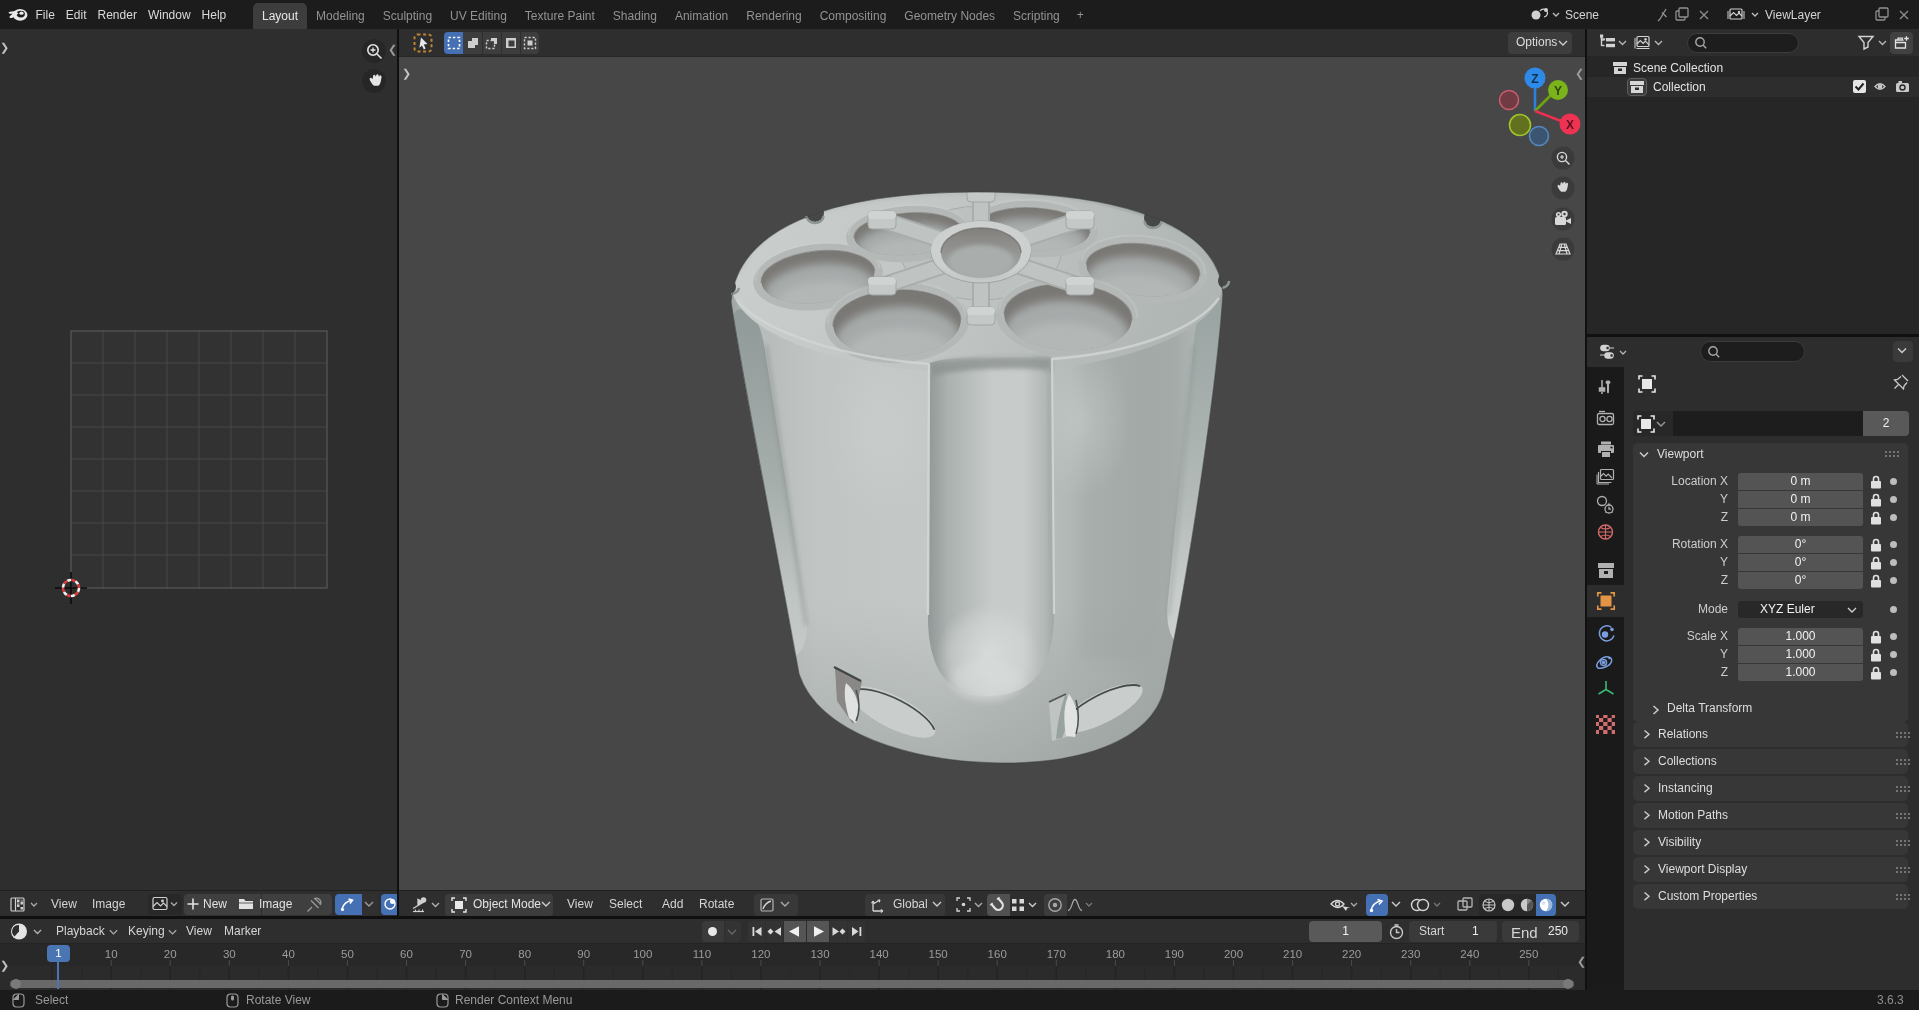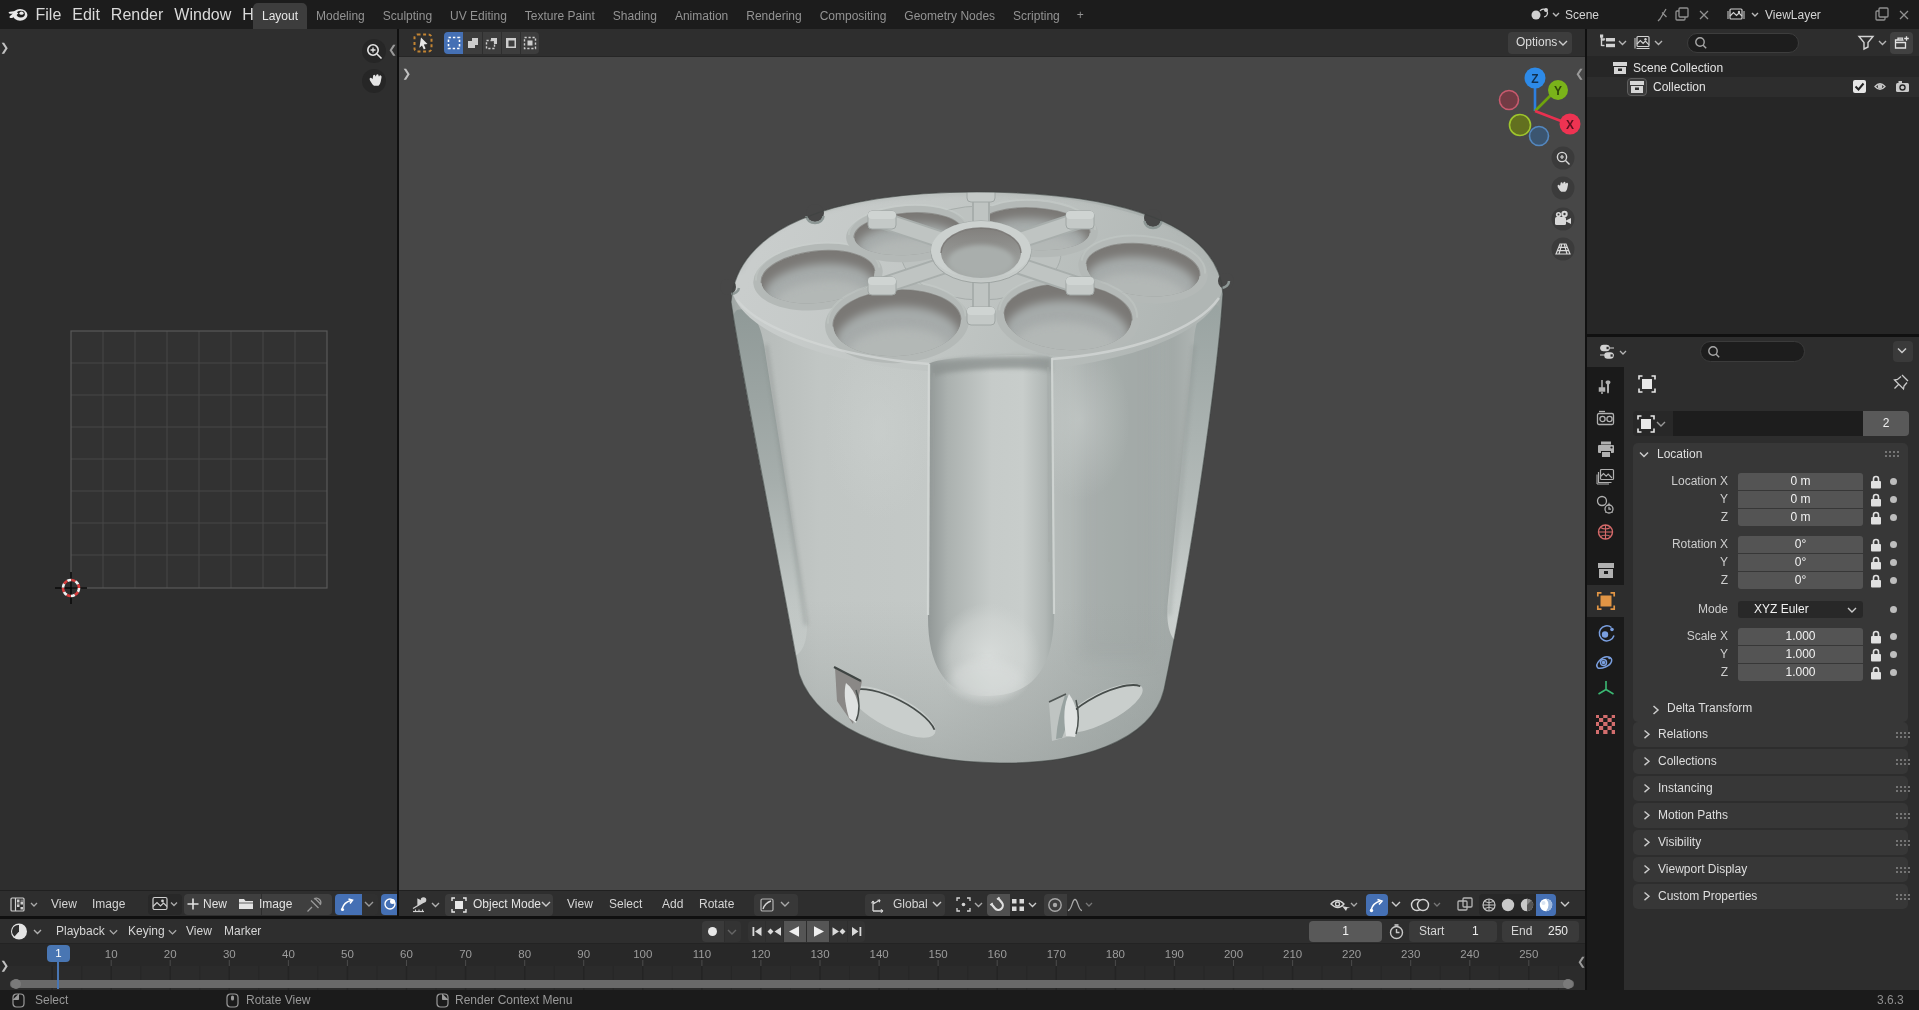--- a/index.html
+++ b/index.html
@@ -4,21 +4,21 @@
 <style>
 * { margin:0; padding:0; box-sizing:border-box; }
 html,body { width:1919px; height:1010px; overflow:hidden; background:#111;
   font-family:"Liberation Sans", sans-serif; }
 .abs { position:absolute; }
 #page { position:relative; width:1919px; height:1010px; background:#1c1c1c; }
 
 
 #topbar { position:absolute; left:0; top:0; width:1919px; height:29px; background:#1c1c1c; }
 #topbar .menus { position:absolute; left:30px; top:0; height:29px; display:flex; align-items:center; gap:0; }
-#topbar .menus span { color:#dadada; font-size:16px; padding:0 5.5px; }
+#topbar .menus span { color:#dadada; font-size:12px; padding:0 5.5px; }
 #topbar .tabs { position:absolute; left:253px; top:0px; height:29px; display:flex; align-items:flex-end; }
 #topbar .tabs .tab { color:#939393; font-size:12px; padding:6px 9px 6px 9px; border-radius:5px 5px 0 0; white-space:nowrap; }
 #topbar .tabs .tab.active { background:#3d3d3d; color:#e7e7e7; }
 
 #leftpanel { position:absolute; left:0; top:29px; width:397px; height:861px; background:#2e2e2e; }
 #leftheader { position:absolute; left:0; top:890px; width:397px; height:27px; background:#2e2e2e; border-top:1px solid #202020; }
 #viewport { position:absolute; left:399px; top:29px; width:1186px; height:861px; background:#474747; }
 #toolheader { position:absolute; left:0px; top:0px; width:1186px; height:28px; background:#2e2e2e; border-bottom:1px solid #262626; }
 #vpheader { position:absolute; left:399px; top:890px; width:1186px; height:27px; background:#2e2e2e; border-top:1px solid #202020; }
 #rightcol { position:absolute; left:1587px; top:29px; width:332px; height:961px; background:#be185d; }
@@ -883,37 +883,37 @@
         <svg class="abs" style="left:31px;top:53px;" width="12" height="9" viewBox="0 0 12 9">
             <path d="M2,2 l4,4 4,-4" stroke="#999" fill="none" stroke-width="1.4"></path>
           </svg>
         <div class="abs" style="left:49px;top:44px;width:190px;height:25px;background:#1d1d1d;"></div>
         <div class="abs" style="left:239px;top:44px;width:46px;height:25px;background:#595959;border-radius:0 4px 4px 0;color:#f0f0f0;font-size:12px;text-align:center;line-height:25px;">2</div>
 
         <div class="abs" style="left:9px;top:76px;width:275px;height:279px;background:#373737;border-radius:5px;"></div>
         <svg class="abs" style="left:14px;top:83px;" width="12" height="10" viewBox="0 0 12 10">
             <path d="M2,2.5 l4,4 4,-4" stroke="#ccc" fill="none" stroke-width="1.5"></path>
           </svg>
-        <div class="abs" style="left:33px;top:80px;color:#dedede;font-size:12px;">Location</div>
+        <div class="abs" style="left:33px;top:80px;color:#dedede;font-size:12px;">Viewport</div>
         <div class="abs grip" style="left:260px;top:83px;"></div>
 
         <div class="tlabel" style="left:4px;top:107px;">Location X</div>
         <div class="tfield" style="top:106px;border-radius:3px 3px 0 0;">0 m</div>
         <div class="tlabel" style="left:4px;top:125px;">Y</div>
         <div class="tfield" style="top:124px;">0 m</div>
         <div class="tlabel" style="left:4px;top:143px;">Z</div>
         <div class="tfield" style="top:142px;border-radius:0 0 3px 3px;">0 m</div>
         <div class="tlabel" style="left:4px;top:170px;">Rotation X</div>
         <div class="tfield" style="top:169px;border-radius:3px 3px 0 0;">0°</div>
         <div class="tlabel" style="left:4px;top:188px;">Y</div>
         <div class="tfield" style="top:187px;">0°</div>
         <div class="tlabel" style="left:4px;top:206px;">Z</div>
         <div class="tfield" style="top:205px;border-radius:0 0 3px 3px;">0°</div>
         <div class="tlabel" style="left:4px;top:235px;">Mode</div>
-        <div class="tfield" style="top:234px;background:#282828;border-radius:3px;text-align:left;padding-left:16px;">XYZ Euler</div>
+        <div class="tfield" style="top:234px;background:#282828;border-radius:3px;text-align:left;padding-left:22px;">XYZ Euler</div>
         <svg class="abs" style="left:222px;top:239px;" width="12" height="9" viewBox="0 0 12 9">
             <path d="M2,2 l4,4 4,-4" stroke="#ccc" fill="none" stroke-width="1.4"></path>
           </svg>
         <div class="tlabel" style="left:4px;top:262px;">Scale X</div>
         <div class="tfield" style="top:261px;border-radius:3px 3px 0 0;">1.000</div>
         <div class="tlabel" style="left:4px;top:280px;">Y</div>
         <div class="tfield" style="top:279px;">1.000</div>
         <div class="tlabel" style="left:4px;top:298px;">Z</div>
         <div class="tfield" style="top:297px;border-radius:0 0 3px 3px;">1.000</div>
 
@@ -1070,21 +1070,21 @@
       <div class="abs" style="left:1309px;top:2px;width:73px;height:21px;background:#595959;border-radius:4px;color:#f2f2f2;font-size:12px;text-align:center;line-height:21px;">1</div>
       <svg class="abs" style="left:1388px;top:4px;" width="17" height="17" viewBox="0 0 17 17">
         <circle cx="8.5" cy="9.5" r="6" stroke="#c9c9c9" fill="none" stroke-width="1.4"></circle>
         <path d="M8.5,6 v3.5 h3" stroke="#c9c9c9" fill="none" stroke-width="1.4"></path>
         <path d="M6.5,2 h4" stroke="#c9c9c9" stroke-width="1.6"></path>
       </svg>
       <div class="abs" style="left:1409px;top:2px;width:88px;height:21px;background:#3a3a3a;border-radius:4px;"></div>
       <div class="abs" style="left:1419px;top:5px;color:#d5d5d5;font-size:12px;">Start</div>
       <div class="abs" style="left:1472px;top:5px;color:#ececec;font-size:12px;">1</div>
       <div class="abs" style="left:1502px;top:2px;width:77px;height:21px;background:#3a3a3a;border-radius:4px;"></div>
-      <div class="abs" style="left:1511px;top:5px;color:#d5d5d5;font-size:12px;">End</div>
+      <div class="abs" style="left:1511px;top:5px;color:#d5d5d5;font-size:15px;">End</div>
       <div class="abs" style="left:1548px;top:5px;color:#ececec;font-size:12px;">250</div>
     </div>
     <div id="tlruler">
       <svg class="abs" style="left:0;top:0;" width="1585" height="22" viewBox="0 0 1585 22">
       <text x="111.2" y="14" font-size="11.5" fill="#9c9c9c" text-anchor="middle">10</text>
       <text x="170.2" y="14" font-size="11.5" fill="#9c9c9c" text-anchor="middle">20</text>
       <text x="229.3" y="14" font-size="11.5" fill="#9c9c9c" text-anchor="middle">30</text>
       <text x="288.4" y="14" font-size="11.5" fill="#9c9c9c" text-anchor="middle">40</text>
       <text x="347.4" y="14" font-size="11.5" fill="#9c9c9c" text-anchor="middle">50</text>
       <text x="406.5" y="14" font-size="11.5" fill="#9c9c9c" text-anchor="middle">60</text>

